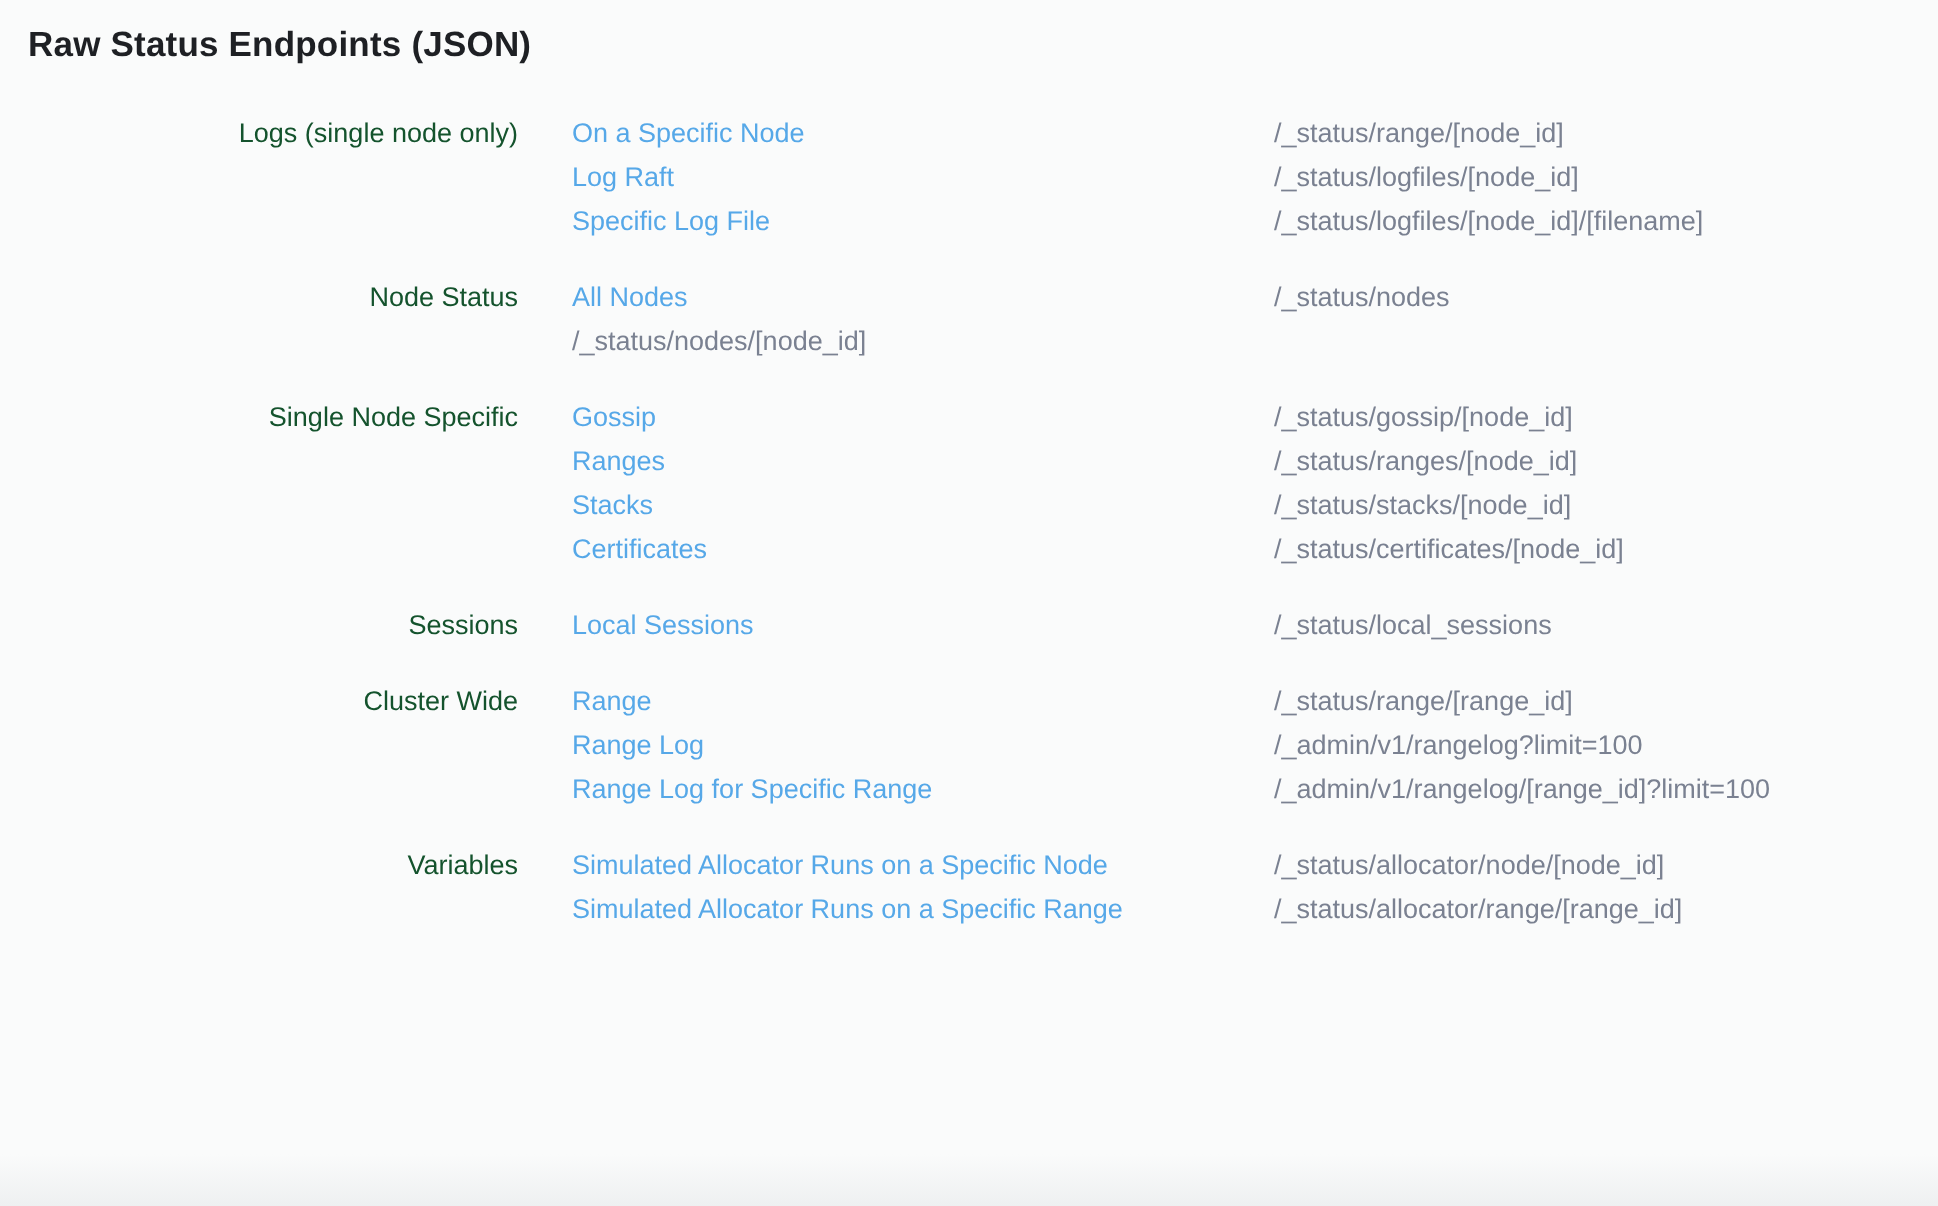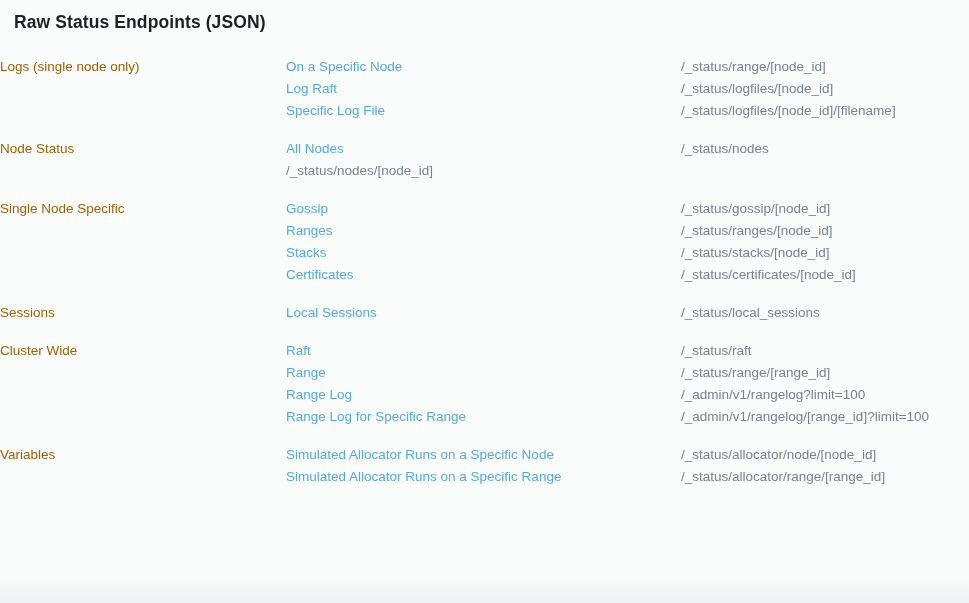--- a/index.html
+++ b/index.html
@@ -33,34 +33,34 @@
     width: 969px;
   }
   .group {
     display: flex;
     align-items: flex-start;
     margin-bottom: 16px;
   }
   .group-category {
     width: 259px;
     flex: 0 0 259px;
+    text-align: right;
     font-size: 13.5px;
     line-height: 22px;
-    color: #a16207;
+    color: #14532d;
     font-weight: 400;
   }
   .group-entries {
     flex: 1 1 auto;
   }
   .entry-row {
     display: grid;
     grid-template-columns: 351px 1fr;
     padding-left: 27px;
     line-height: 22px;
-    gap: 44px;
   }
   .entry-link {
     font-size: 13.5px;
     color: #56a8e8;
     text-decoration: none;
     cursor: pointer;
     justify-self: start;
   }
   .entry-path {
     font-size: 13.5px;
@@ -139,24 +139,20 @@
           <div class="entry-row">
             <a class="entry-link">Local Sessions</a>
             <div class="entry-path">/_status/local_sessions</div>
           </div>
         </div>
       </div>
       <div class="group">
         <div class="group-category">Cluster Wide</div>
         <div class="group-entries">
           <div class="entry-row">
-            <a class="entry-link">Raft</a>
-            <div class="entry-path">/_status/raft</div>
-          </div>
-          <div class="entry-row">
             <a class="entry-link">Range</a>
             <div class="entry-path">/_status/range/[range_id]</div>
           </div>
           <div class="entry-row">
             <a class="entry-link">Range Log</a>
             <div class="entry-path">/_admin/v1/rangelog?limit=100</div>
           </div>
           <div class="entry-row">
             <a class="entry-link">Range Log for Specific Range</a>
             <div class="entry-path">/_admin/v1/rangelog/[range_id]?limit=100</div>

